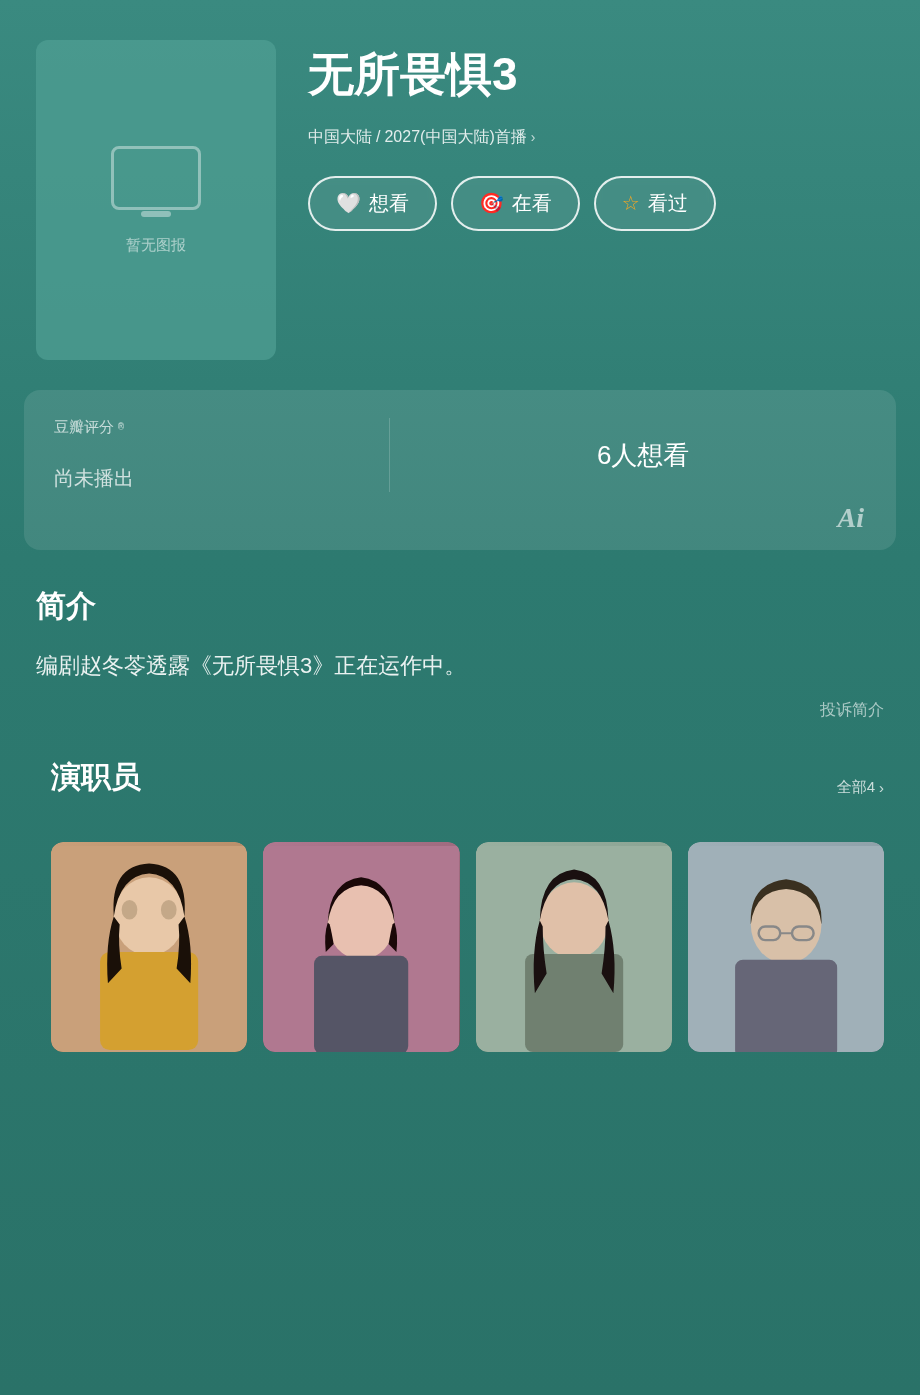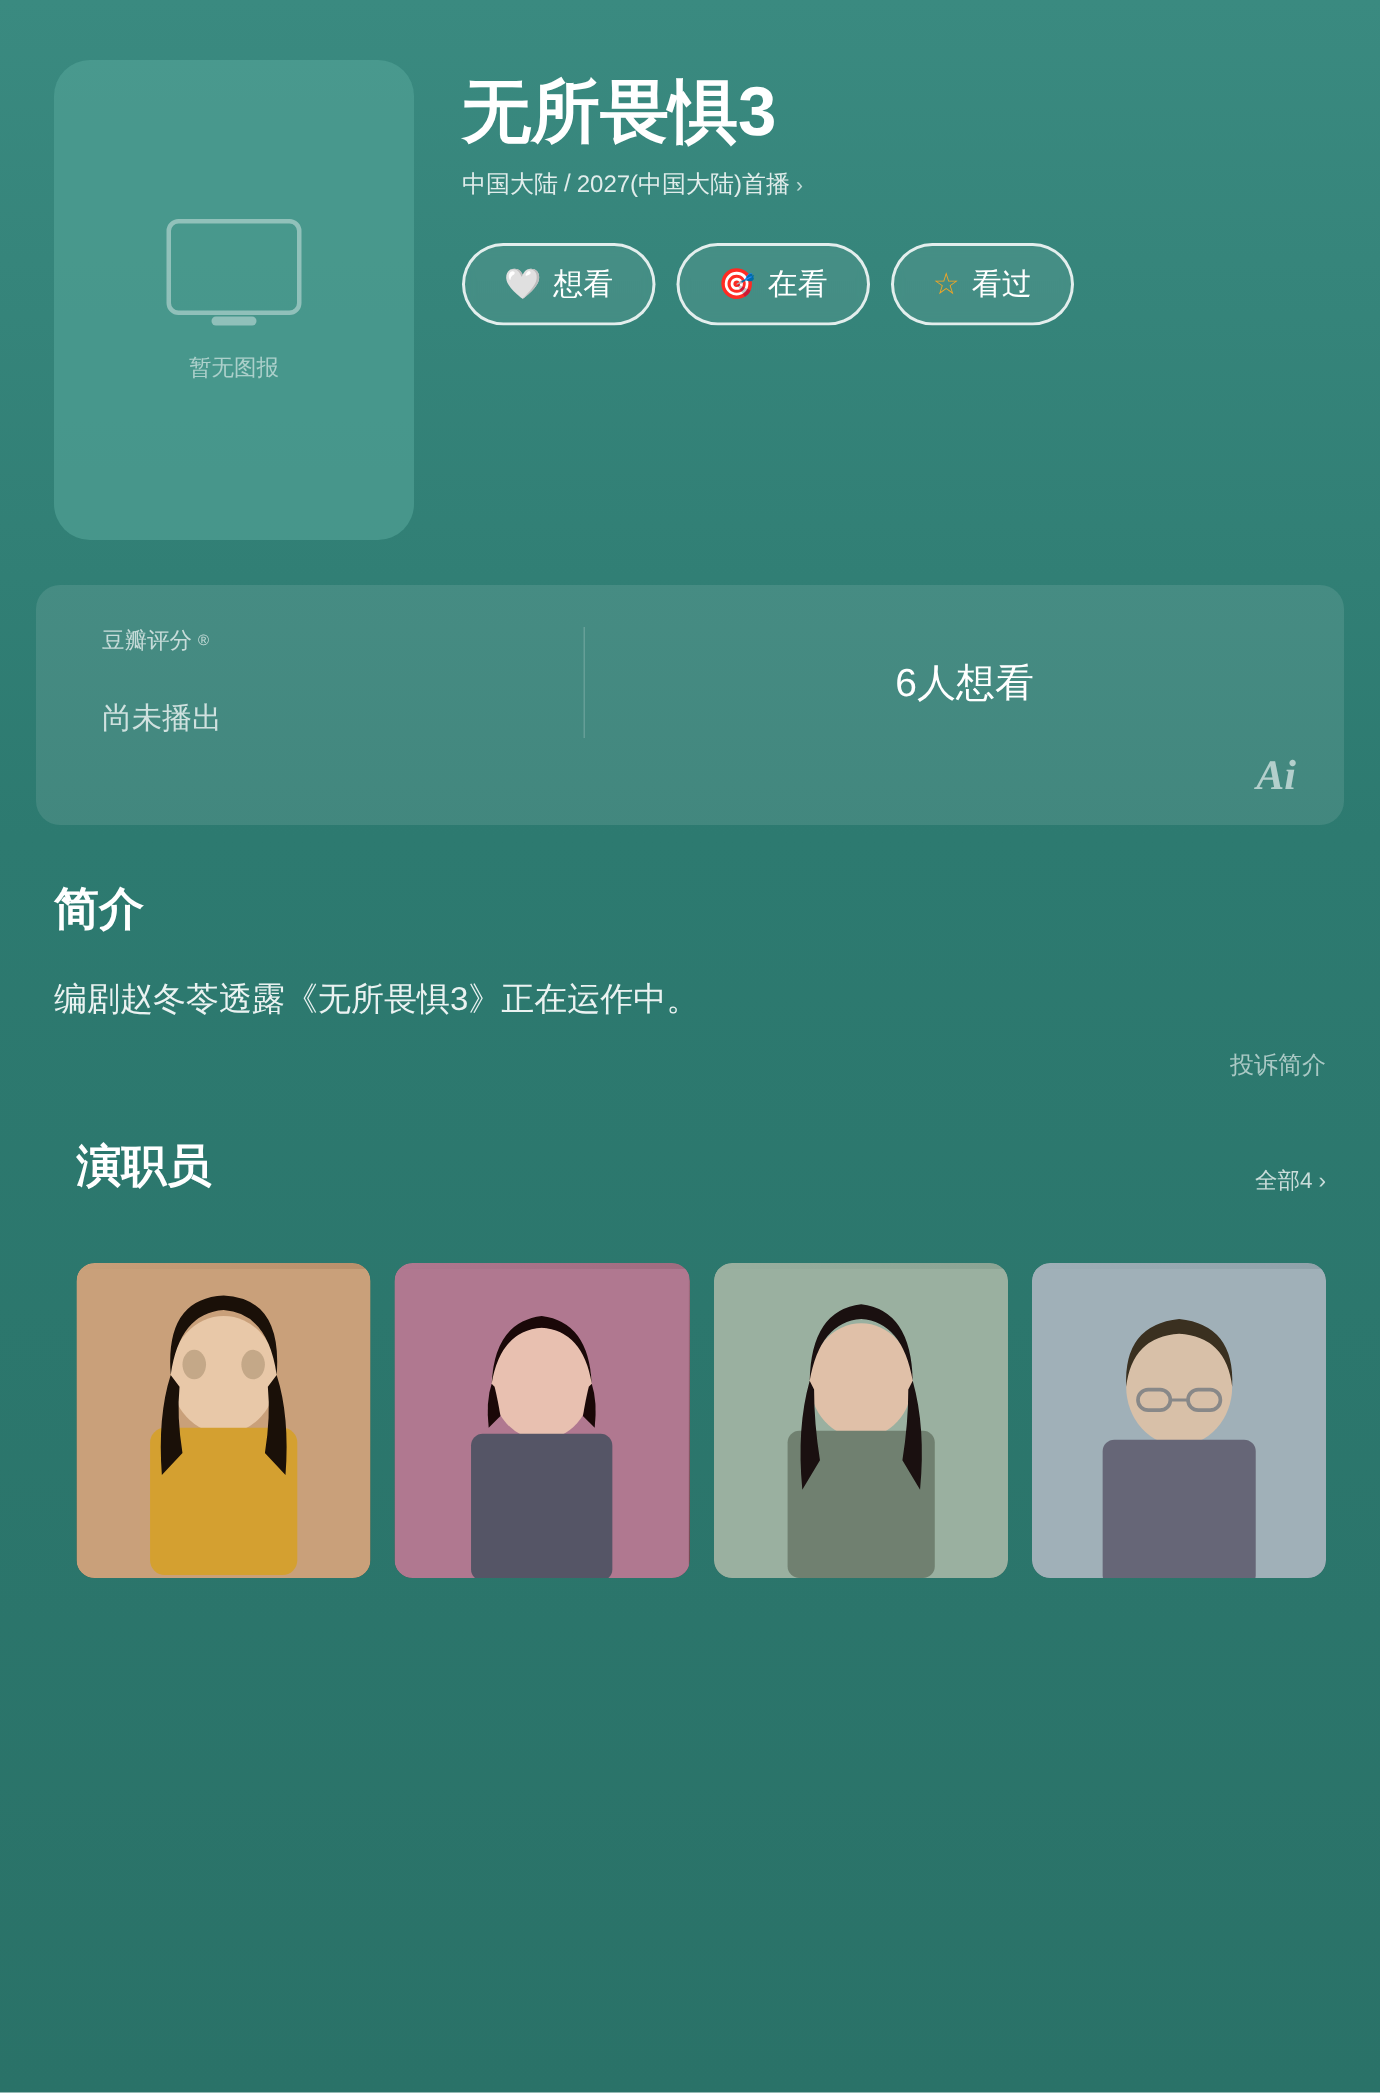--- a/index.html
+++ b/index.html
@@ -18,21 +18,21 @@
       flex-direction: row;
       padding: 40px 36px 30px 36px;
       gap: 32px;
       align-items: flex-start;
     }
 
     .poster-wrap {
       flex-shrink: 0;
       width: 240px;
       height: 320px;
-      border-radius: 24px;
+      border-radius: 12px;
       background: rgba(80, 160, 148, 0.7);
       display: flex;
       flex-direction: column;
       align-items: center;
       justify-content: center;
       position: relative;
       overflow: hidden;
     }
 
     .poster-placeholder-icon {
@@ -64,21 +64,21 @@
     .title-section {
       flex: 1;
       padding-top: 8px;
     }
 
     .movie-title {
       font-size: 46px;
       font-weight: 700;
       color: #fff;
       line-height: 1.15;
-      margin-bottom: 12px;
+      margin-bottom: 26px;
     }
 
     .movie-year {
       font-size: 26px;
       font-weight: 500;
       color: #f0c040;
       margin-bottom: 16px;
     }
 
     .movie-meta {
@@ -136,25 +136,26 @@
       overflow: hidden;
     }
 
     .rating-inner {
       display: flex;
       flex-direction: row;
     }
 
     .rating-left {
       flex: 0 0 42%;
-      padding: 0 44px;
+      padding: 0 30px;
       border-right: 1px solid rgba(255,255,255,0.18);
       display: flex;
       flex-direction: column;
       gap: 12px;
+      font-family: Liberation Mono, monospace;
     }
 
     .rating-label {
       font-size: 15px;
       color: rgba(255,255,255,0.7);
       display: flex;
       align-items: center;
       gap: 4px;
     }
 

